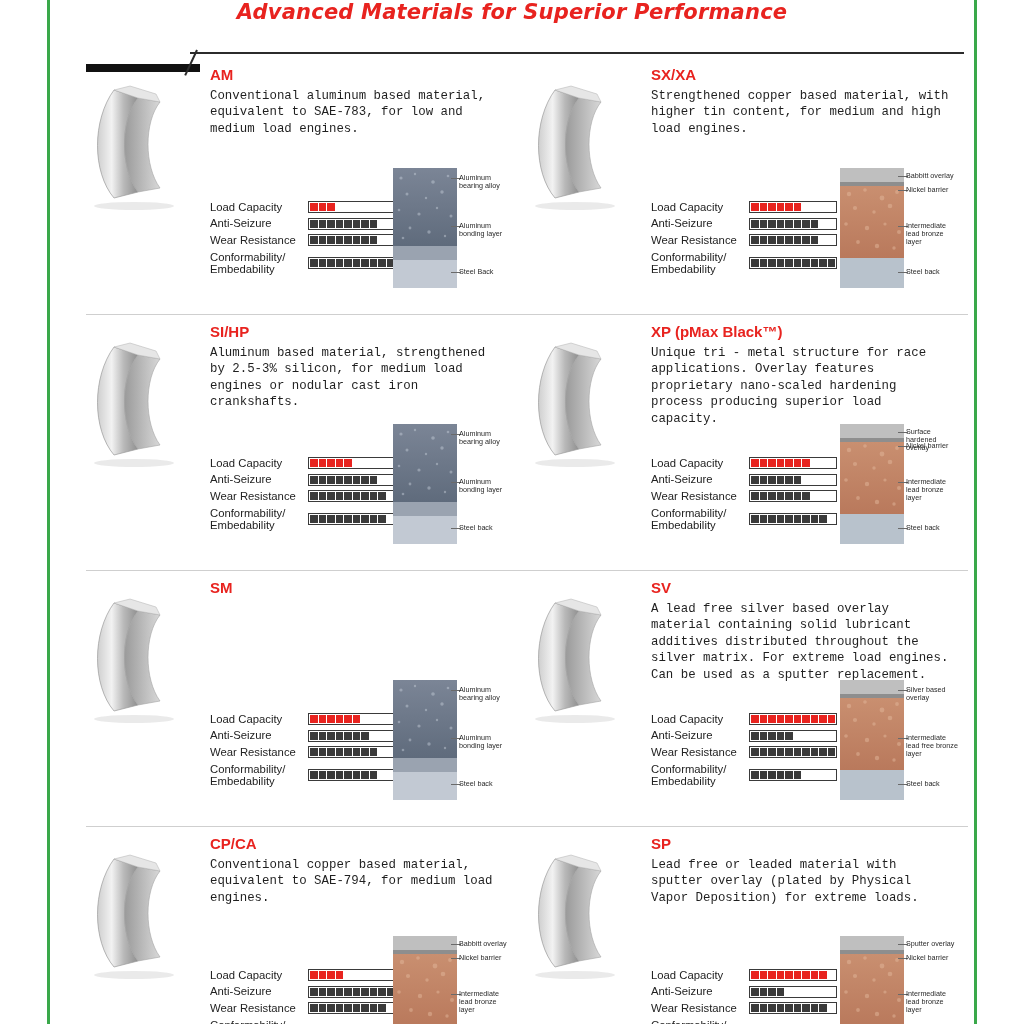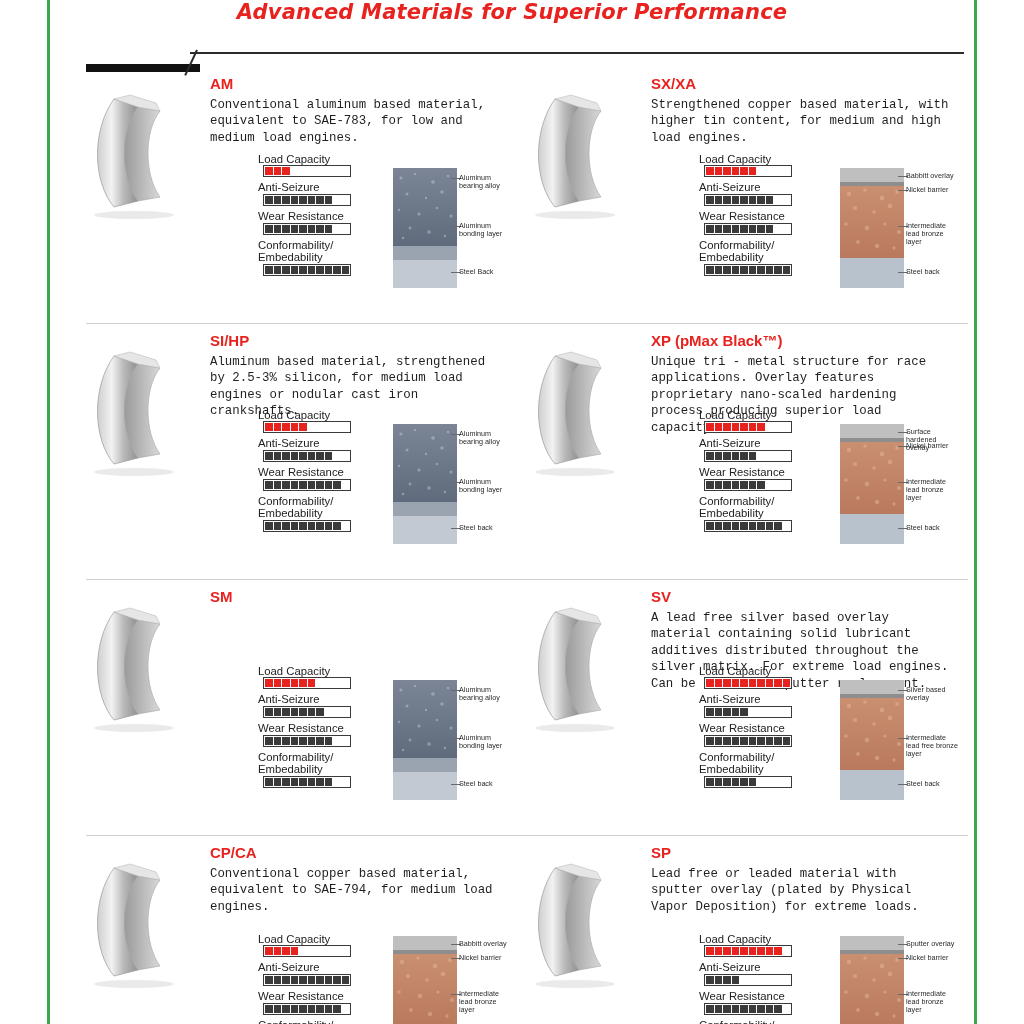--- a/index.html
+++ b/index.html
@@ -47,21 +47,20 @@
   .grid {
     position:absolute; left:36px; right:6px; top:58px; bottom:0;
     display:grid;
     grid-template-columns:1fr 1fr;
     grid-auto-rows:256px;
   }
   .cell {
     position:relative;
     padding:4px 10px 0 0;
     border-top:1px solid #cfcfcf;
-    margin-top:9px;
   }
   .cell.r0 { border-top:none; }
   .cell.col0 { padding-right:16px; }
 
   .cell-inner { position:relative; height:100%; }
 
   .bearing-img {
     position:absolute; left:0; top:18px; width:120px; height:130px;
   }
   .bearing-svg { width:120px; height:130px; display:block; }
@@ -78,21 +77,21 @@
     font-size:12.4px;
     line-height:1.32;
     color:#1f1f1f;
     font-family:Liberation Mono, monospace;
   }
 
   .ratings {
     position:absolute; left:124px; bottom:34px; width:194px;
   }
   .rating-row {
-    display:flex; align-items:center; margin-bottom:4px;flex-direction:column;
+    display:flex; align-items:center; margin-bottom:4px;
   }
   .rating-label {
     font-size:11.3px; color:#222; width:98px; line-height:1.12;
   }
   .rating-label.two-line { line-height:1.12; }
   .bar {
     width:88px; height:12px; border:1px solid #3a3a3a; background:#fff;
     display:flex; padding:1px; gap:1px;
   }
   .seg { flex:1 1 auto; background:#ffffff; }

